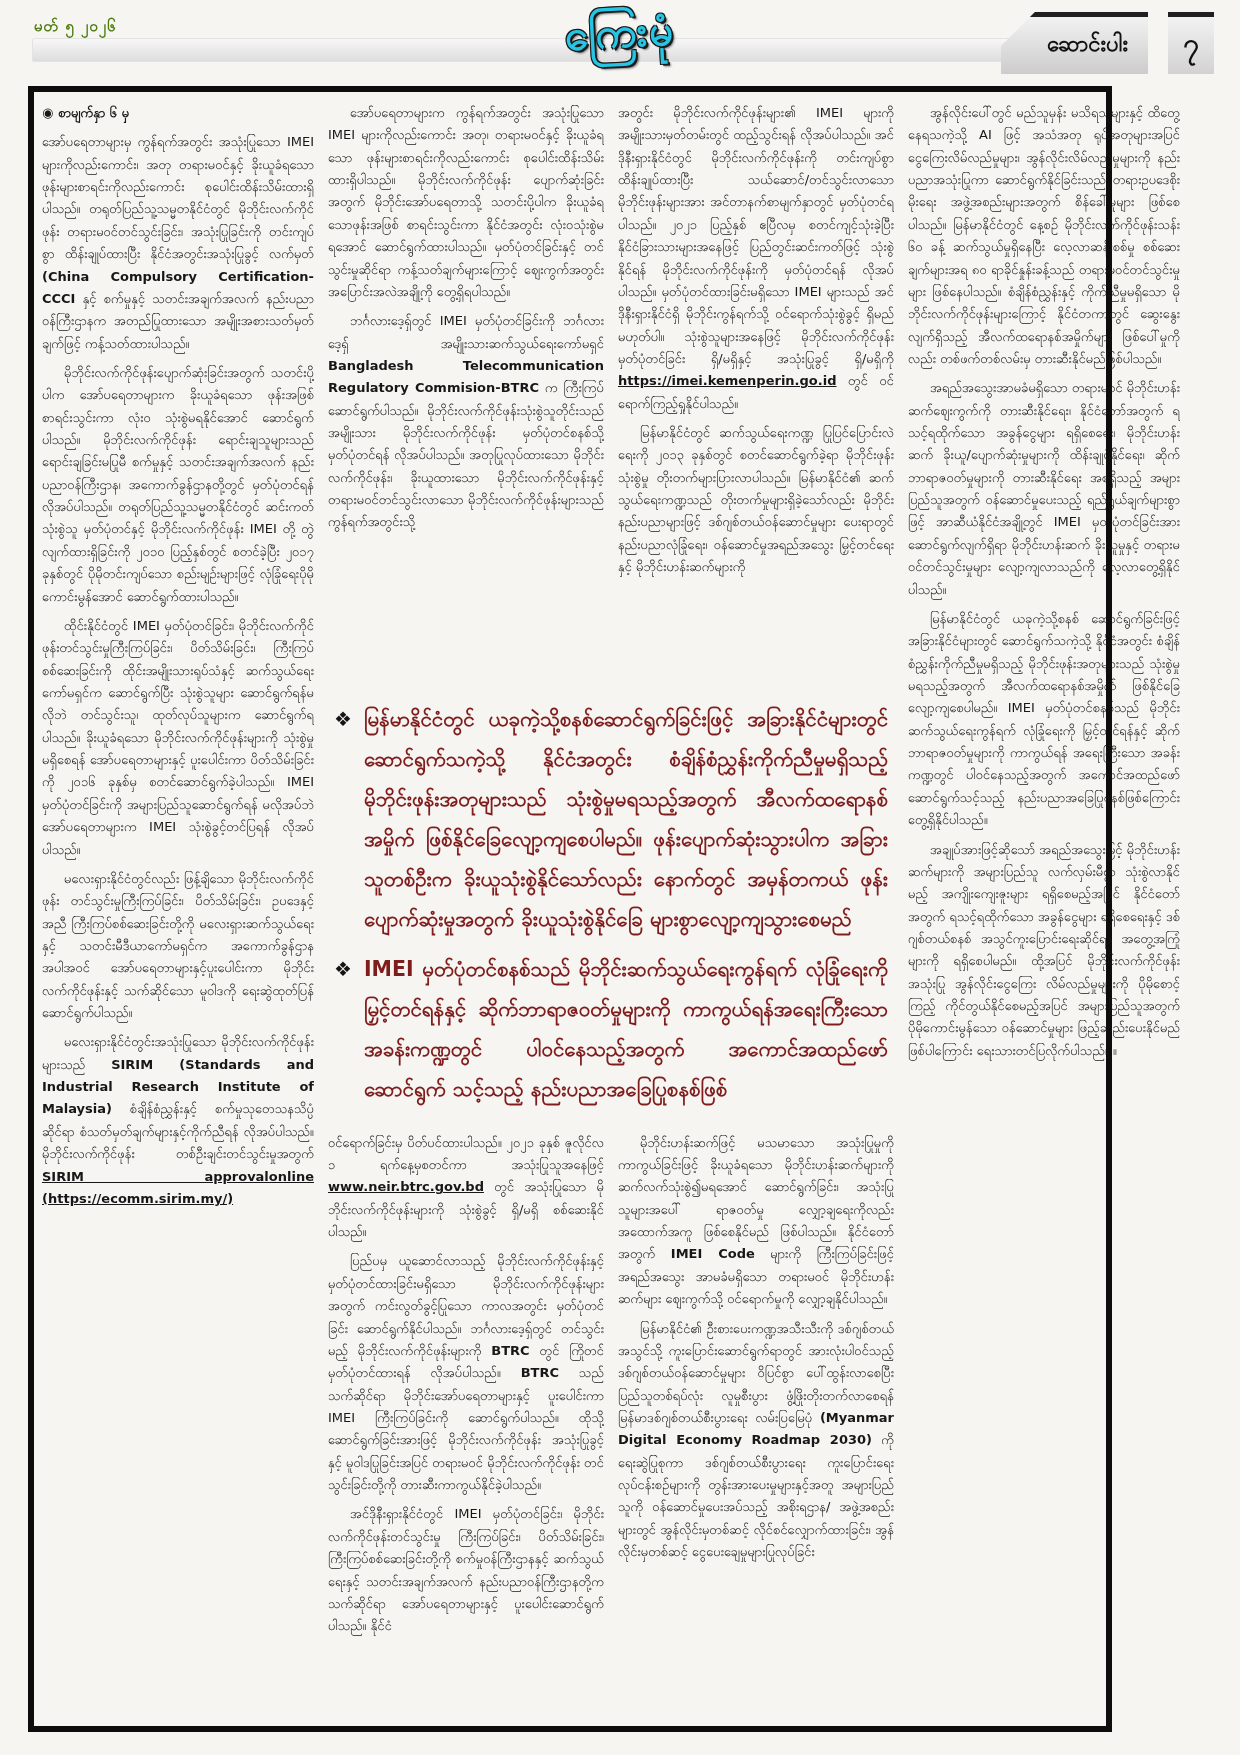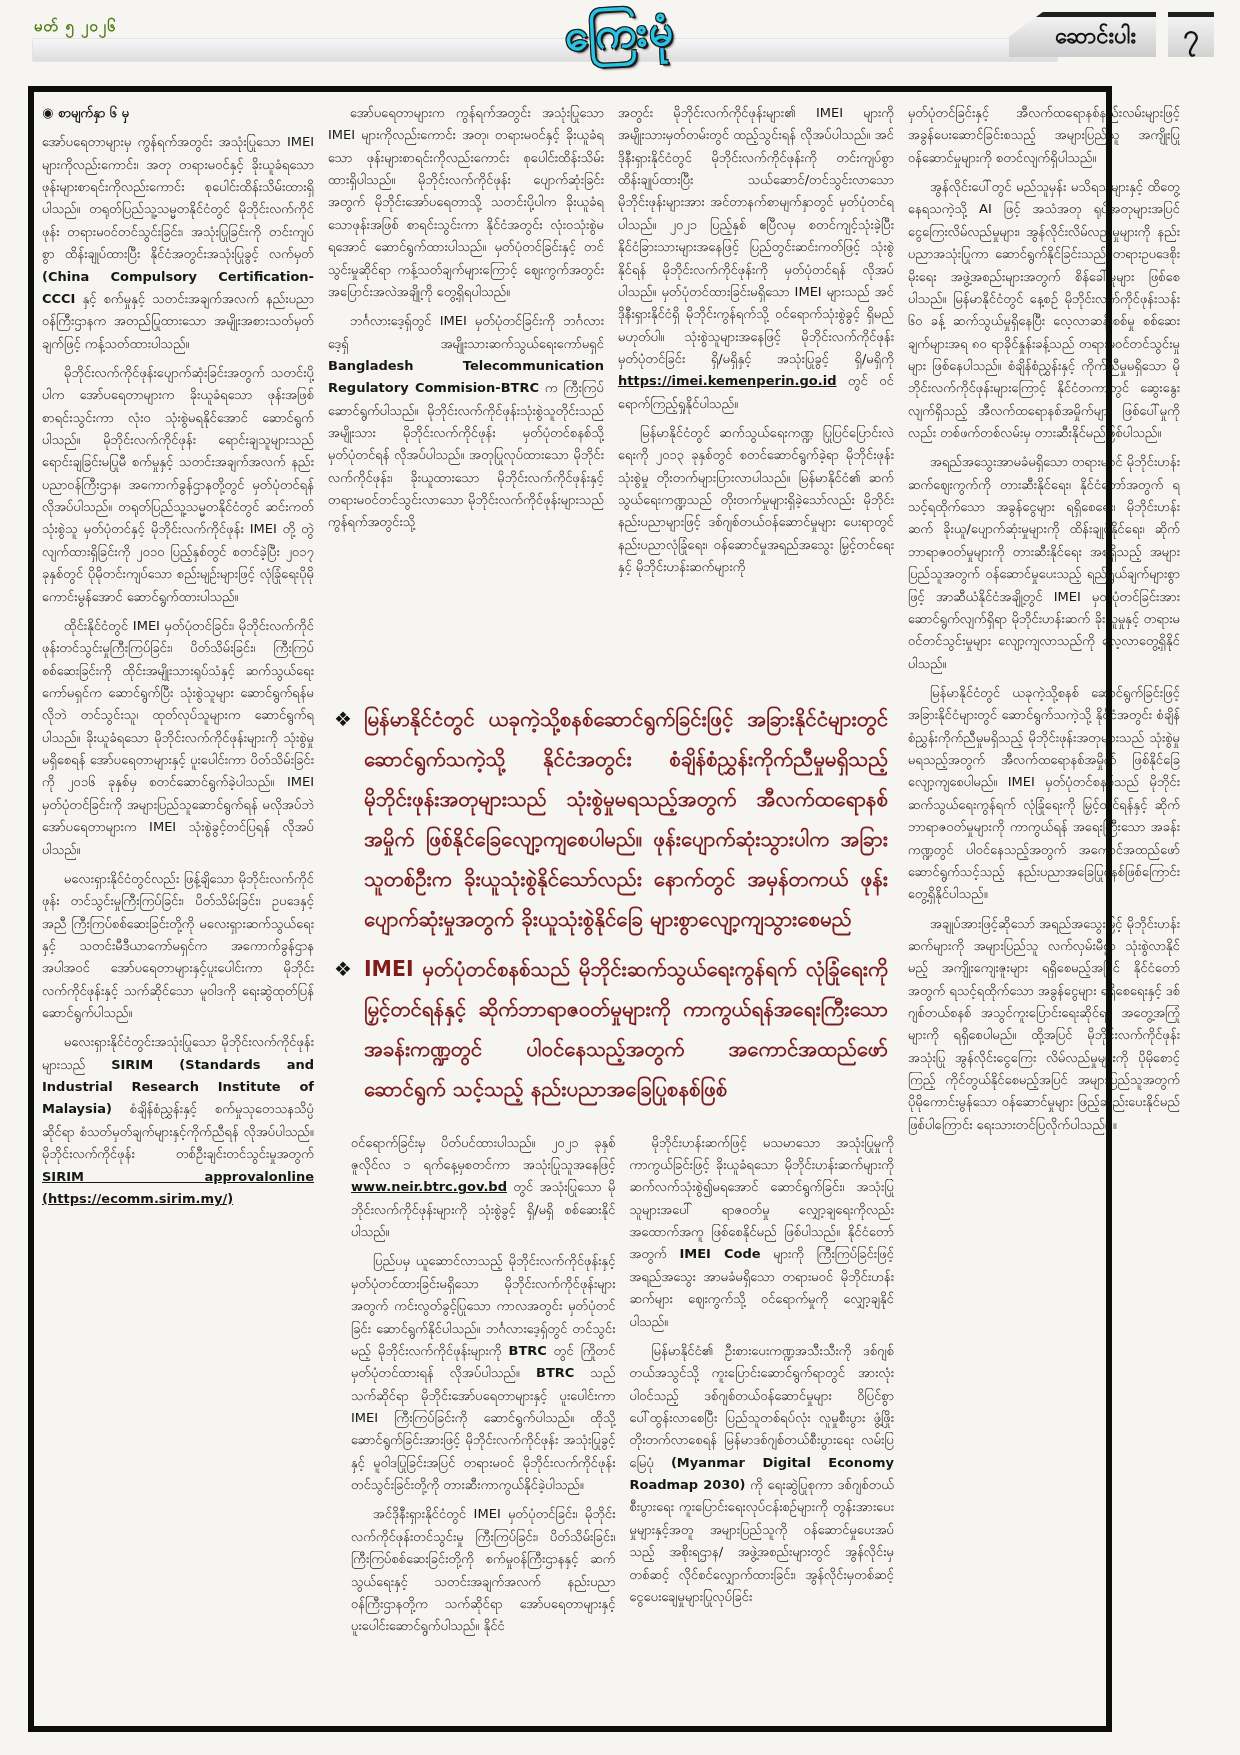--- a/index.html
+++ b/index.html
@@ -10,35 +10,35 @@
     color:#1b1b1b;overflow:hidden;
   }
   
   .issue-date{position:absolute;top:16px;left:34px;font-size:15px;font-weight:bold;color:#4d7c0f;letter-spacing:1px;}
   .header-band{position:absolute;top:38px;left:32px;width:1024px;height:22px;
     background:linear-gradient(#f7f7f7,#dddddd);border:1px solid #e3e3e3;border-radius:2px;}
   .logo{position:absolute;top:6px;left:50%;transform:translateX(-50%) rotate(-3deg);
     font-size:42px;font-weight:bold;color:#27c4e4;
     text-shadow:2px 2px 0 #1a1a1a,-1px -1px 0 #1a1a1a,1px -1px 0 #1a1a1a,-1px 1px 0 #1a1a1a,3px 3px 2px rgba(0,0,0,.45);
     letter-spacing:2px;}
-  .badge-wrap{position:absolute;top:12px;right:26px;display:flex;gap:12px;align-items:stretch;height:45px;font-family:Liberation Mono, monospace;}
+  .badge-wrap{position:absolute;top:12px;right:26px;display:flex;gap:20px;align-items:stretch;height:62px;font-family:Liberation Mono, monospace;}
   .badge-label{background:linear-gradient(#f2f2f2,#cccccc);border-top:5px solid #202020;
     padding:4px 20px 4px 46px;font-weight:bold;font-size:22px;color:#111;
     clip-path:polygon(34px 0,100% 0,100% 100%,0 100%,0 55%);display:flex;align-items:center;}
   .badge-num{background:linear-gradient(#f2f2f2,#d2d2d2);border-top:5px solid #202020;
     width:46px;display:flex;align-items:center;justify-content:center;
     font-size:28px;font-weight:bold;color:#111;}
   
   .frame{position:absolute;left:28px;top:86px;width:1084px;height:1646px;
     border:6px solid #0d0d0d;box-sizing:border-box;padding:10px 8px;background:#f6f5f2;}
   .frame-grid{display:grid;grid-template-columns:272px 566px 272px;gap:14px;height:1610px;}
   .col{overflow:hidden;height:100%;}
   .mid{display:flex;flex-direction:column;height:100%;overflow:hidden;}
   .mid-top{display:grid;grid-template-columns:1fr 1fr;gap:14px;height:588px;overflow:hidden;}
-  .mid-bot{display:grid;grid-template-columns:1fr 1fr;gap:14px;flex:1;overflow:hidden;margin-top:8px;margin-left:23px;}
+  .mid-bot{display:grid;grid-template-columns:1fr 1fr;gap:14px;flex:1;overflow:hidden;margin-top:8px;}
   .subcol{overflow:hidden;}
   
   .col p,.subcol p{margin:0 0 7px;font-size:13px;line-height:1.72;text-align:justify;text-indent:1.7em;color:#171717;}
   p.cont{text-indent:0;}
   .seg.b{font-weight:bold;}
   .seg.u{font-weight:bold;text-decoration:underline;}
   .lead-marker{font-weight:bold;text-indent:0 !important;font-size:13.5px;}
   .lead-marker .icon{margin-right:5px;}
   .subheading{font-weight:bold;text-indent:0 !important;font-size:13.5px;margin:4px 0 6px;}
   
@@ -118,21 +118,20 @@
             <span class="seg">မိုဘိုင်းဟန်းဆက်ဖြင့် မသမာသော အသုံးပြုမှုကို ကာကွယ်ခြင်းဖြင့် ခိုးယူခံရသော မိုဘိုင်းဟန်းဆက်များကို ဆက်လက်သုံးစွဲ၍မရအောင် ဆောင်ရွက်ခြင်း၊ အသုံးပြုသူများအပေါ် ရာဇဝတ်မှု လျှော့ချရေးကိုလည်း အထောက်အကူ ဖြစ်စေနိုင်မည် ဖြစ်ပါသည်။ နိုင်ငံတော်အတွက် </span><span class="seg b">IMEI Code</span><span class="seg"> များကို ကြီးကြပ်ခြင်းဖြင့် အရည်အသွေး အာမခံမရှိသော တရားမဝင် မိုဘိုင်းဟန်းဆက်များ ဈေးကွက်သို့ ဝင်ရောက်မှုကို လျှော့ချနိုင်ပါသည်။</span>
           </p>
           <p>
             <span class="seg">မြန်မာနိုင်ငံ၏ ဦးစားပေးကဏ္ဍအသီးသီးကို ဒစ်ဂျစ်တယ်အသွင်သို့ ကူးပြောင်းဆောင်ရွက်ရာတွင် အားလုံးပါဝင်သည့် ဒစ်ဂျစ်တယ်ဝန်ဆောင်မှုများ ဝိပြင်စွာ ပေါ်ထွန်းလာစေပြီး ပြည်သူတစ်ရပ်လုံး လူမှုစီးပွား ဖွံ့ဖြိုးတိုးတက်လာစေရန် မြန်မာဒစ်ဂျစ်တယ်စီးပွားရေး လမ်းပြမြေပုံ </span><span class="seg b">(Myanmar Digital Economy Roadmap 2030)</span><span class="seg"> ကို ရေးဆွဲပြုစုကာ ဒစ်ဂျစ်တယ်စီးပွားရေး ကူးပြောင်းရေးလုပ်ငန်းစဉ်များကို တွန်းအားပေးမှုများနှင့်အတူ အများပြည်သူကို ဝန်ဆောင်မှုပေးအပ်သည့် အစိုးရဌာန/ အဖွဲ့အစည်းများတွင် အွန်လိုင်းမှတစ်ဆင့် လိုင်စင်လျှောက်ထားခြင်း၊ အွန်လိုင်းမှတစ်ဆင့် ငွေပေးချေမှုများပြုလုပ်ခြင်း</span>
           </p>
         </div>
       </div>
     </div>
 
     <div class="col">
-      <p class="cont"><span class="seg">မှတ်ပုံတင်ခြင်းနှင့် အီလက်ထရောနစ်နည်းလမ်းများဖြင့် အခွန်ပေးဆောင်ခြင်းစသည့် အများပြည်သူ အကျိုးပြုဝန်ဆောင်မှုများကို စတင်လျက်ရှိပါသည်။</span></p>
       <p><span class="seg">အွန်လိုင်းပေါ်တွင် မည်သူမှန်း မသိရသူများနှင့် ထိတွေ့နေရသကဲ့သို့ AI ဖြင့် အသံအတု ရုပ်အတုများအပြင် ငွေကြေးလိမ်လည်မှုများ၊ အွန်လိုင်းလိမ်လည်မှုများကို နည်းပညာအသုံးပြုကာ ဆောင်ရွက်နိုင်ခြင်းသည် တရားဥပဒေစိုးမိုးရေး အဖွဲ့အစည်းများအတွက် စိန်ခေါ်မှုများ ဖြစ်စေပါသည်။ မြန်မာနိုင်ငံတွင် နေ့စဉ် မိုဘိုင်းလက်ကိုင်ဖုန်းသန်း ၆၀ ခန့် ဆက်သွယ်မှုရှိနေပြီး လေ့လာဆန်းစစ်မှု စစ်ဆေးချက်များအရ ၈၀ ရာခိုင်နှုန်းခန့်သည် တရားမဝင်တင်သွင်းမှုများ ဖြစ်နေပါသည်။ စံချိန်စံညွှန်းနှင့် ကိုက်ညီမှုမရှိသော မိုဘိုင်းလက်ကိုင်ဖုန်းများကြောင့် နိုင်ငံတကာတွင် ဆွေးနွေးလျက်ရှိသည့် အီလက်ထရောနစ်အမှိုက်များ ဖြစ်ပေါ်မှုကိုလည်း တစ်ဖက်တစ်လမ်းမှ တားဆီးနိုင်မည်ဖြစ်ပါသည်။</span></p>
       <p><span class="seg">အရည်အသွေးအာမခံမရှိသော တရားမဝင် မိုဘိုင်းဟန်းဆက်ဈေးကွက်ကို တားဆီးနိုင်ရေး၊ နိုင်ငံတော်အတွက် ရသင့်ရထိုက်သော အခွန်ငွေများ ရရှိစေရေး၊ မိုဘိုင်းဟန်းဆက် ခိုးယူ/ပျောက်ဆုံးမှုများကို ထိန်းချုပ်နိုင်ရေး၊ ဆိုက်ဘာရာဇဝတ်မှုများကို တားဆီးနိုင်ရေး အစရှိသည့် အများပြည်သူအတွက် ဝန်ဆောင်မှုပေးသည့် ရည်ရွယ်ချက်များစွာဖြင့် အာဆီယံနိုင်ငံအချို့တွင် IMEI မှတ်ပုံတင်ခြင်းအား ဆောင်ရွက်လျက်ရှိရာ မိုဘိုင်းဟန်းဆက် ခိုးယူမှုနှင့် တရားမဝင်တင်သွင်းမှုများ လျော့ကျလာသည်ကို လေ့လာတွေ့ရှိနိုင်ပါသည်။</span></p>
       <p><span class="seg">မြန်မာနိုင်ငံတွင် ယခုကဲ့သို့စနစ် ဆောင်ရွက်ခြင်းဖြင့် အခြားနိုင်ငံများတွင် ဆောင်ရွက်သကဲ့သို့ နိုင်ငံအတွင်း စံချိန်စံညွှန်းကိုက်ညီမှုမရှိသည့် မိုဘိုင်းဖုန်းအတုများသည် သုံးစွဲမှုမရသည့်အတွက် အီလက်ထရောနစ်အမှိုက် ဖြစ်နိုင်ခြေ လျော့ကျစေပါမည်။ IMEI မှတ်ပုံတင်စနစ်သည် မိုဘိုင်းဆက်သွယ်ရေးကွန်ရက် လုံခြုံရေးကို မြှင့်တင်ရန်နှင့် ဆိုက်ဘာရာဇဝတ်မှုများကို ကာကွယ်ရန် အရေးကြီးသော အခန်းကဏ္ဍတွင် ပါဝင်နေသည့်အတွက် အကောင်အထည်ဖော် ဆောင်ရွက်သင့်သည့် နည်းပညာအခြေပြုစနစ်ဖြစ်ကြောင်း တွေ့ရှိနိုင်ပါသည်။</span></p>
       <p><span class="seg">အချုပ်အားဖြင့်ဆိုသော် အရည်အသွေးမြင့် မိုဘိုင်းဟန်းဆက်များကို အများပြည်သူ လက်လှမ်းမီစွာ သုံးစွဲလာနိုင်မည့် အကျိုးကျေးဇူးများ ရရှိစေမည့်အပြင် နိုင်ငံတော်အတွက် ရသင့်ရထိုက်သော အခွန်ငွေများ ရရှိစေရေးနှင့် ဒစ်ဂျစ်တယ်စနစ် အသွင်ကူးပြောင်းရေးဆိုင်ရာ အတွေ့အကြုံများကို ရရှိစေပါမည်။ ထို့အပြင် မိုဘိုင်းလက်ကိုင်ဖုန်းအသုံးပြု အွန်လိုင်းငွေကြေး လိမ်လည်မှုများကို ပိုမိုစောင့်ကြည့် ကိုင်တွယ်နိုင်စေမည့်အပြင် အများပြည်သူအတွက် ပိုမိုကောင်းမွန်သော ဝန်ဆောင်မှုများ ဖြည့်ဆည်းပေးနိုင်မည်ဖြစ်ပါကြောင်း ရေးသားတင်ပြလိုက်ပါသည်။ ။</span></p>
     </div>
 
   </div>
 </div>
 
 </body></html>

